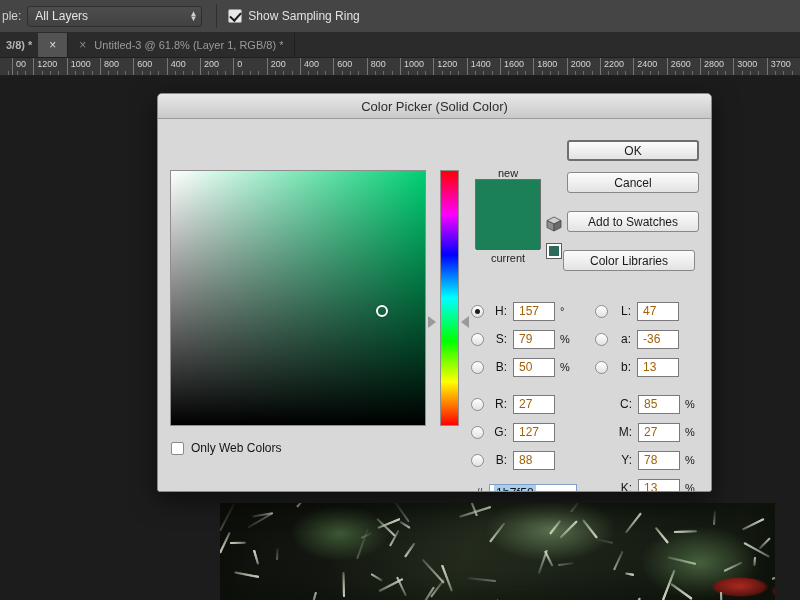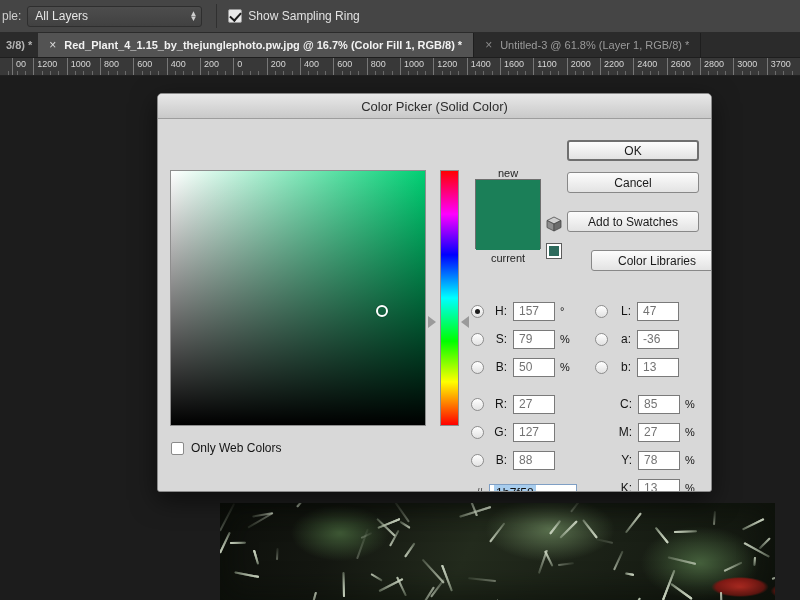--- a/index.html
+++ b/index.html
@@ -189,21 +189,21 @@
     position: relative; margin-right: 5px; flex: none;
   }
   .radio.on::after {
     content: ""; position: absolute; left: 3px; top: 3px;
     width: 5px; height: 5px; border-radius: 50%; background: #1d1d1d;
   }
   .fl { font-size: 12px; color: #141414; width: 18px; text-align: right; margin-right: 6px; }
   .fin {
     width: 42px; height: 19px; background: #fff;
     border: 1px solid #7a7a7a;
-    font-size: 12px; color: #737373; padding-left: 5px;
+    font-size: 12px; color: #a16207; padding-left: 5px;
     display: flex; align-items: center;
   }
   .unit { font-size: 11px; color: #141414; margin-left: 5px; }
   .hex-in {
     width: 88px; height: 19px;
     border: 1px solid #7f9fc4; background: #fff;
     display: flex; align-items: center; padding-left: 4px;
   }
   .hex-val {
     background: #a8cdee; color: #101010; font-size: 12px;
@@ -236,21 +236,20 @@
     <div class="check-wrap">
       <span class="chk-dark checked"></span>
       <span class="chk-label">Show Sampling Ring</span>
     </div>
   </div>
 
   <div class="tab-bar">
     <div class="tab-stub">3/8) *</div>
     <div class="tab active">
       <span class="tab-close">×</span>
-      <span>Red_Plant_4_1.15_by_thejunglephoto.pw.jpg @ 16.7% (Color Fill 1, RGB/8) *</span>
     </div>
     <div class="tab inactive">
       <span class="tab-close">×</span>
       <span>Untitled-3 @ 61.8% (Layer 1, RGB/8) *</span>
     </div>
   </div>
 
   <div class="ruler" id="ruler">
       <div class="r-tick" style="left: 12px;">00</div>
       <div class="r-minor" style="left: 8.33333px;"></div>
@@ -309,21 +308,21 @@
       <div class="r-minor" style="left: 450px;"></div>
       <div class="r-minor" style="left: 458.333px;"></div>
       <div class="r-tick" style="left: 466.667px; text-align: right;">1400</div>
       <div class="r-minor" style="left: 475px;"></div>
       <div class="r-minor" style="left: 483.333px;"></div>
       <div class="r-minor" style="left: 491.667px;"></div>
       <div class="r-tick" style="left: 500px;">1600</div>
       <div class="r-minor" style="left: 508.333px;"></div>
       <div class="r-minor" style="left: 516.667px;"></div>
       <div class="r-minor" style="left: 525px;"></div>
-      <div class="r-tick" style="left: 533.333px;">1100</div>
+      <div class="r-tick" style="left: 533.333px;">1800</div>
       <div class="r-minor" style="left: 541.667px;"></div>
       <div class="r-minor" style="left: 550px;"></div>
       <div class="r-minor" style="left: 558.333px;"></div>
       <div class="r-tick" style="left: 566.667px;">2000</div>
       <div class="r-minor" style="left: 575px;"></div>
       <div class="r-minor" style="left: 583.333px;"></div>
       <div class="r-minor" style="left: 591.667px;"></div>
       <div class="r-tick" style="left: 600px;">2200</div>
       <div class="r-minor" style="left: 608.333px;"></div>
       <div class="r-minor" style="left: 616.667px;"></div>
@@ -556,21 +555,21 @@
           <polygon points="15,4.5 8,8 8,15 15,11.5" fill="#6b6b6b" stroke="#4a4a4a" stroke-width="0.8"></polygon>
         </svg>
         <div class="websafe-sw">
           <div class="websafe-inner" id="websafe-inner" style="background: rgb(45, 106, 92);"></div>
         </div>
       </div>
 
       <div class="btn default" style="left:409px; top:21px;">OK</div>
       <div class="btn" style="left:409px; top:53px;">Cancel</div>
       <div class="btn" style="left:409px; top:92px;">Add to Swatches</div>
-      <div class="btn" style="left:433px; top:131px;">Color Libraries</div>
+      <div class="btn" style="left:405px; top:131px;">Color Libraries</div>
 
       <div id="fields">
           <div class="row" style="left: 313px; top: 182px;">
             <span class="radio on"></span>
             <span class="fl">H:</span>
             <div class="fin">157</div>
             <span class="unit">°</span>
           </div>
           <div class="row" style="left: 313px; top: 210px;">
             <span class="radio"></span>

